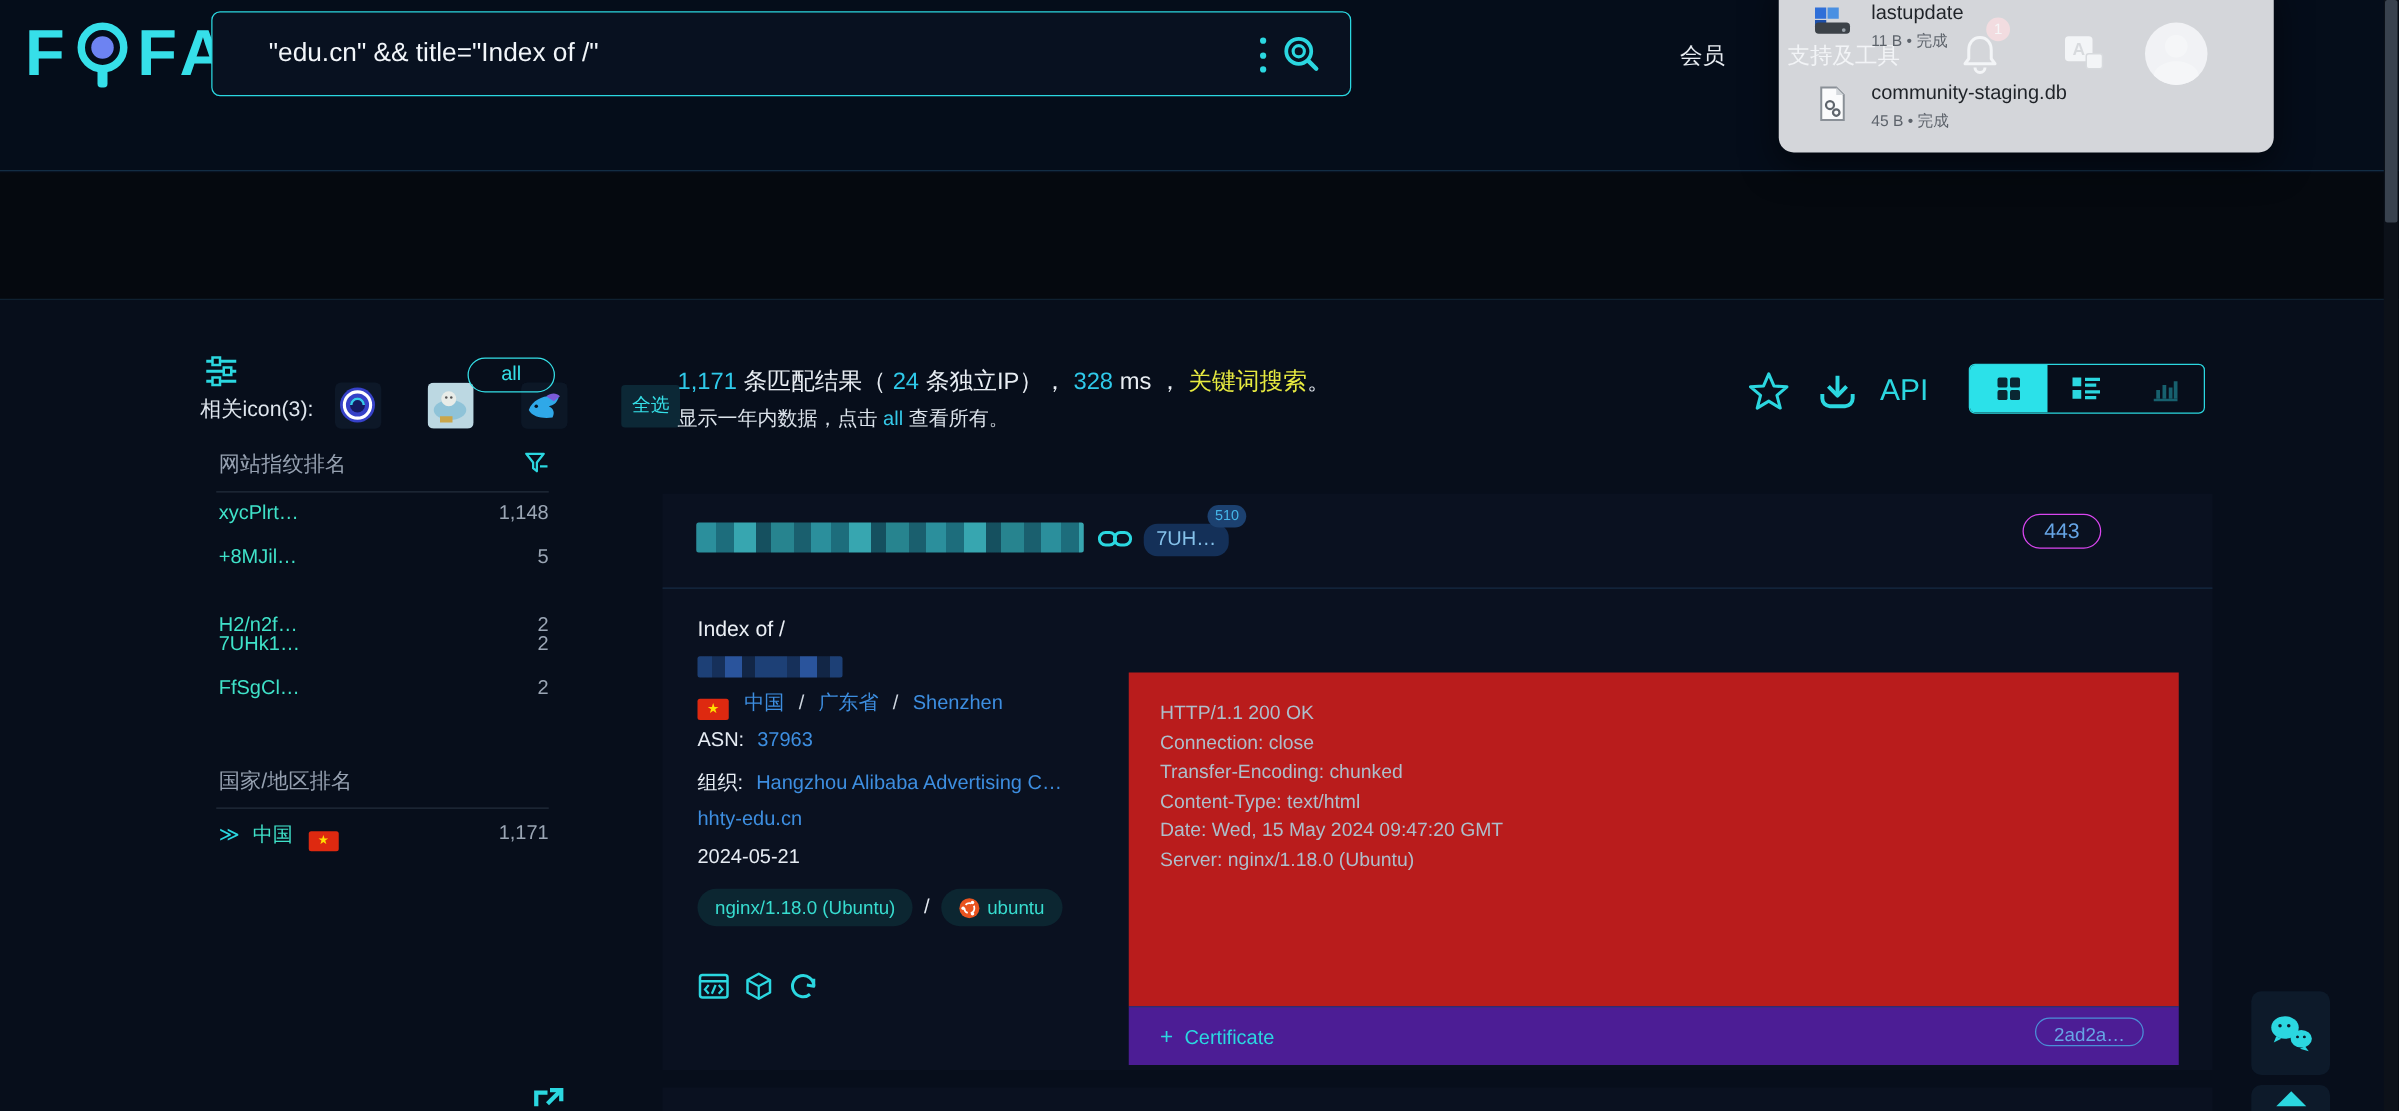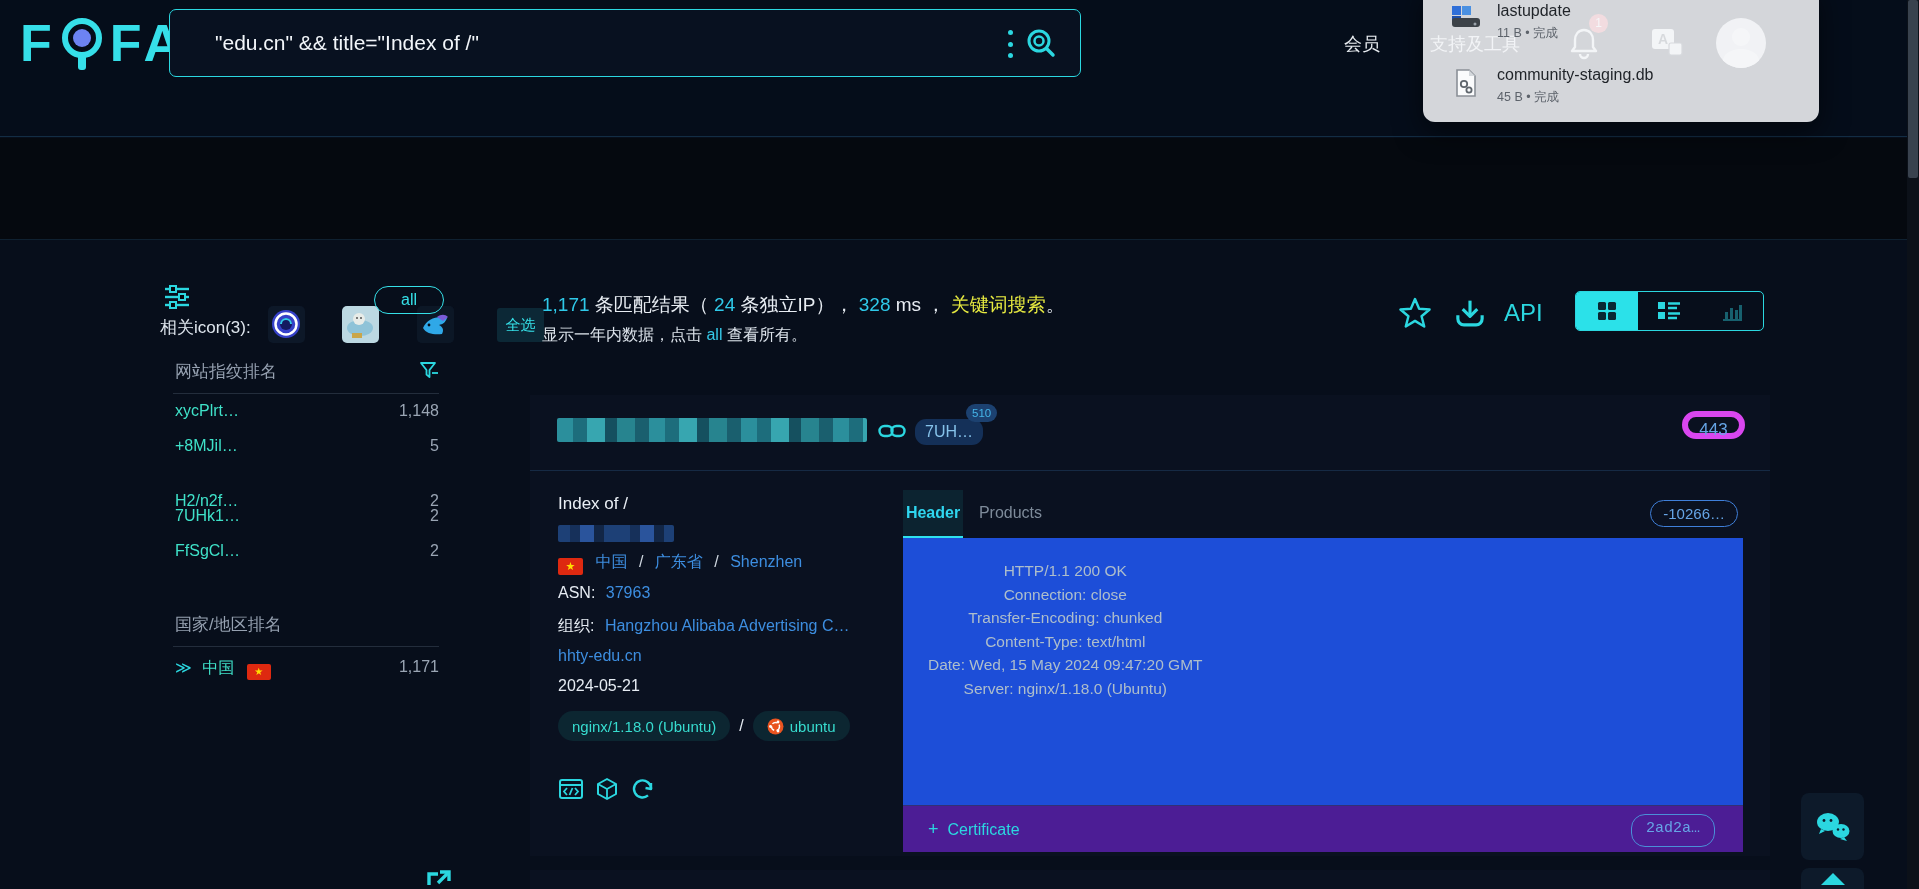--- a/index.html
+++ b/index.html
@@ -64,43 +64,43 @@
   
   .card { position:absolute; left:530px; top:395px; width:1240px; height:461px; background:#0a1120; }
   .card-head { position:absolute; left:0; top:0; width:100%; height:76px; border-bottom:1px solid rgba(33,64,98,.55); }
   .urlblur { position:absolute; left:27px; top:23px; width:310px; height:24px; border-radius:2px;
       background:repeating-linear-gradient(90deg,#2b8f9c 0 16px,#1d6d7c 16px 30px,#37a6b0 30px 48px,#15505f 48px 60px,#27848f 60px 78px,#1a5f6e 78px 92px); }
   .ipblur { position:absolute; left:28px; top:130px; width:116px; height:17px; border-radius:2px;
       background:repeating-linear-gradient(90deg,#1d4076 0 12px,#16305a 12px 22px,#2a549c 22px 36px,#122646 36px 46px,#1d4076 46px 60px); }
   .linkic { position:absolute; left:348px; top:25px; cursor:pointer; }
   .fp-badge { position:absolute; left:385px; top:24px; height:26px; padding:0 10px; background:#143058; color:#86c2ea; font-size:16px; line-height:26px; border-radius:11px; cursor:pointer; }
   .fp-count { position:absolute; left:436px; top:9px; height:18px; padding:0 6px; background:#1c4170; color:#45b5e8; font-size:11.5px; line-height:18px; border-radius:9px; }
-  .port-pill { position:absolute; left:1152px; top:16px; width:63px; height:28px; border:6px solid #d946ef; color:#66a5e6; font-size:17px; line-height:26px; }
+  .port-pill { position:absolute; left:1088px; top:16px; width:63px; height:28px; border:1px solid #d946ef; color:#66a5e6; font-size:17px; line-height:26px; }
   .c-title { position:absolute; left:28px; top:99px; font-size:17px; color:#eaeff5; }
   .c-row { position:absolute; left:28px; font-size:16px; color:#e6ecf3; }
   .c-row a, .blue { color:#3d8ee0; text-decoration:none; cursor:pointer; }
   .c-flag { display:inline-block; width:25px; height:17px; background:#de2910; border-radius:2px; color:#ffde00; font-size:11px; line-height:16px; text-align:center; vertical-align:-3px; margin-right:8px; }
   .sep { color:#cfd7e0; padding:0 7px; }
   .tagpill { display:inline-flex; align-items:center; height:30px; padding:0 14px; background:#0c2631; color:#37dccf; font-size:15px; border-radius:15px; cursor:pointer; }
   .tagrow { position:absolute; left:28px; top:316px; display:flex; align-items:center; gap:9px; color:#e6ecf3; }
   .cardicons { position:absolute; left:28px; top:382px; display:flex; gap:11px; }
   .cardicons span { cursor:pointer; }
 
   
   .rpanel { position:absolute; left:373px; top:95px; width:840px; height:362px; }
   .tabs { position:absolute; left:0; top:0; width:100%; height:48px; }
   .tab-active { position:absolute; left:0; top:0; width:60px; height:48px; background:#0c2330; color:#2fd6ef; font-size:16px; font-weight:bold; text-align:center; line-height:46px; border-bottom:2px solid #2fe2ee; cursor:pointer; }
   .tab-idle { position:absolute; left:70px; top:0; width:75px; height:48px; color:#7e8b9a; font-size:16px; text-align:center; line-height:46px; cursor:pointer; }
   .hash-pill { position:absolute; right:5px; top:10px; height:27px; padding:0 12px; border:1px solid #3f7fd9; color:#66a5e6; font-size:15px; line-height:25px; }
-  .rbody { position:absolute; left:0; top:48px; width:100%; height:267px; background:#1d4ed8;text-align:center; }
+  .rbody { position:absolute; left:0; top:48px; width:100%; height:267px; background:#b91c1c; }
   .rbody pre { position:absolute; left:25px; top:21px; font-family:"Liberation Sans","DejaVu Sans",sans-serif; font-size:15.5px; line-height:23.5px; color:#aebecb; white-space:pre; }
   .certrow { position:absolute; left:0; top:315px; width:100%; height:47px; background:#4c1d95; border-top:1px solid rgba(33,64,98,.6); }
   .cert-label { position:absolute; left:25px; top:13px; color:#2bd7e0; font-size:16px; cursor:pointer; }
   .cert-plus { display:inline-block; margin-right:9px; font-size:18px; }
-  .cert-pill { position:absolute; right:28px; top:8px; height:33px; padding:0 14px; border:1px solid #4a8fd8; color:#66a5e6; font-size:15px; line-height:27px;font-family:Liberation Mono, monospace; }
+  .cert-pill { position:absolute; right:28px; top:8px; height:23px; padding:0 14px; border:1px solid #4a8fd8; color:#66a5e6; font-size:15px; line-height:27px; }
 
   .card2 { position:absolute; left:530px; top:870px; width:1240px; height:19px; background:#0a1120; }
   .expand-ic { position:absolute; left:426px; top:869px; cursor:pointer; }
 
   
   .fab { position:absolute; left:1801px; width:63px; background:#0d1a2a; border-radius:8px; display:flex; align-items:center; justify-content:center; cursor:pointer; }
   .fab.wechat { top:793px; height:67px; }
   .fab.totop { top:868px; height:21px; border-radius:8px 8px 0 0; }
 
   
@@ -401,25 +401,20 @@
       </span>
       <span>
         <svg width="26" height="24" viewBox="0 0 26 24">
           <path d="M21 12 a8.5 8.5 0 1 0 -3 6.4" fill="none" stroke="#2bd7e0" stroke-width="2.4"></path>
           <path d="M21 6 L21 12 L15.5 11" fill="none" stroke="#2bd7e0" stroke-width="2.4" stroke-linejoin="round"></path>
         </svg>
       </span>
     </div>
 
     <div class="rpanel">
-      <div class="tabs">
-        <div class="tab-active">Header</div>
-        <div class="tab-idle">Products</div>
-        <div class="pill hash-pill">-10266…</div>
-      </div>
       <div class="rbody">
         <pre>HTTP/1.1 200 OK
 Connection: close
 Transfer-Encoding: chunked
 Content-Type: text/html
 Date: Wed, 15 May 2024 09:47:20 GMT
 Server: nginx/1.18.0 (Ubuntu)</pre>
       </div>
       <div class="certrow">
         <div class="cert-label">

